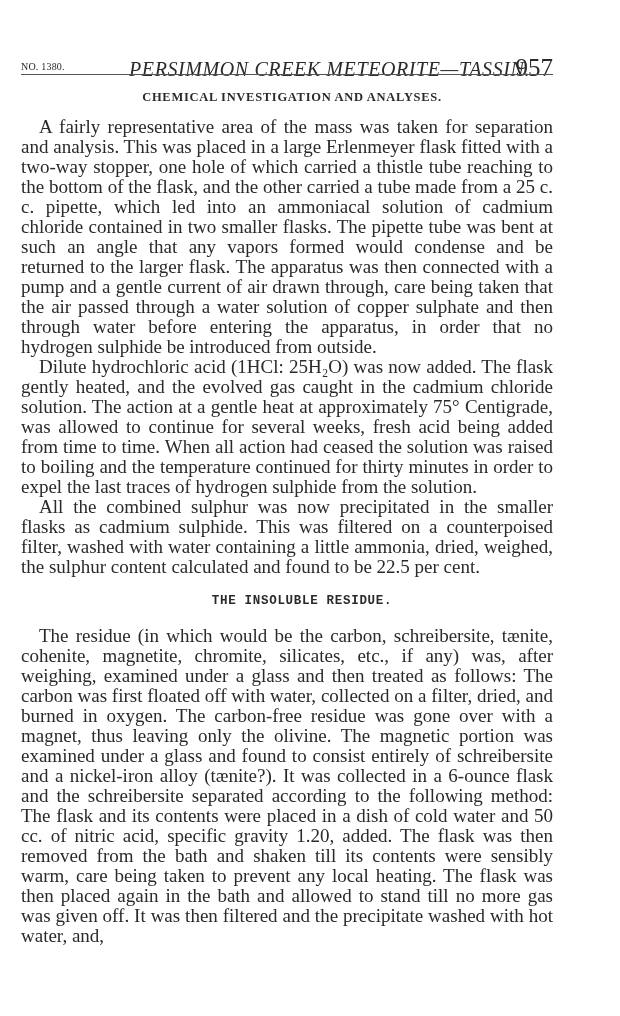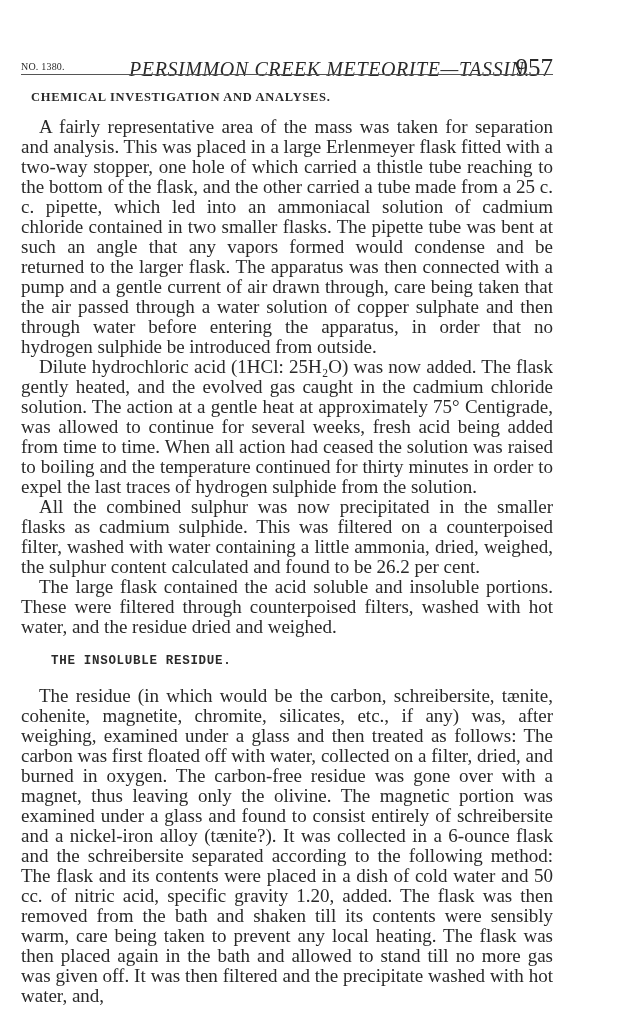--- a/index.html
+++ b/index.html
@@ -4,21 +4,21 @@
 <style>
   html, body { margin: 0; padding: 0; background: #ffffff; }
   body { width: 620px; height: 1016px; position: relative; overflow: hidden;
          font-family: "Liberation Serif", "DejaVu Serif", serif; color: #2a2a2a; }
   .page { position: absolute; left: 21px; top: 30px; width: 532px; margin-top: 24px; }
   .header { position: relative; height: 22px; }
   .hdr-no { position: absolute; left: 0; top: 7px; font-size: 10px; font-variant: small-caps; letter-spacing: 0.2px; }
   .hdr-title { position: absolute; left: 108px; top: 4px; font-size: 20px; font-style: italic; letter-spacing: 0.6px; }
   .hdr-page { position: absolute; right: 0; top: 0; font-size: 25px; }
   .rule { position: absolute; left: 0; top: 20px; width: 532px; height: 1.3px; background: #555; }
-  .section-head { font-size: 12.5px; letter-spacing: 0.7px; margin: 0; }
+  .section-head { text-align: center; font-size: 12.5px; letter-spacing: 0.7px; margin: 0; }
   .sh1 { position: absolute; top: 36px; left: 0; width: 532px; padding-left: 10px; box-sizing: border-box; }
   .body { position: absolute; top: 63px; left: 0; width: 532px; }
   p.para { margin: 0; font-size: 19px; line-height: 20px; text-align: justify; text-indent: 18px; }
   .sh2 { margin: 17px 0 18px 0; padding-left: 30px; box-sizing: border-box; font-family: Liberation Mono, monospace; }
 </style>
 </head>
 <body>
 
 <div class="page">
   <div class="header">
@@ -26,20 +26,19 @@
     <span class="hdr-title">PERSIMMON CREEK METEORITE—TASSIN.</span>
     <span class="hdr-page">957</span>
     <div class="rule"></div>
   </div>
 
   <h2 class="section-head sh1">CHEMICAL INVESTIGATION AND ANALYSES.</h2>
 
   <div class="body">
     <p class="para">A fairly representative area of the mass was taken for separation and analysis.  This was placed in a large Erlenmeyer flask fitted with a two-way stopper, one hole of which carried a thistle tube reaching to the bottom of the flask, and the other carried a tube made from a 25 c. c. pipette, which led into an ammoniacal solution of cadmium chloride contained in two smaller flasks.  The pipette tube was bent at such an angle that any vapors formed would condense and be returned to the larger flask.  The apparatus was then connected with a pump and a gentle current of air drawn through, care being taken that the air passed through a water solution of copper sulphate and then through water before entering the apparatus, in order that no hydrogen sulphide be introduced from outside.</p>
     <p class="para">Dilute hydrochloric acid (1HCl: 25H₂O) was now added.  The flask gently heated, and the evolved gas caught in the cadmium chloride solution.  The action at a gentle heat at approximately 75° Centigrade, was allowed to continue for several weeks, fresh acid being added from time to time.  When all action had ceased the solution was raised to boiling and the temperature continued for thirty minutes in order to expel the last traces of hydrogen sulphide from the solution.</p>
-    <p class="para">All the combined sulphur was now precipitated in the smaller flasks as cadmium sulphide.  This was filtered on a counterpoised filter, washed with water containing a little ammonia, dried, weighed, the sulphur content calculated and found to be 26.2 per cent.</p>
-    <p class="para">The large flask contained the acid soluble and insoluble portions. These were filtered through counterpoised filters, washed with hot water, and the residue dried and weighed.</p>
+    <p class="para">All the combined sulphur was now precipitated in the smaller flasks as cadmium sulphide.  This was filtered on a counterpoised filter, washed with water containing a little ammonia, dried, weighed, the sulphur content calculated and found to be 22.5 per cent.</p>
 
     <h2 class="section-head sh2">THE INSOLUBLE RESIDUE.</h2>
 
     <p class="para">The residue (in which would be the carbon, schreibersite, tænite, cohenite, magnetite, chromite, silicates, etc., if any) was, after weighing, examined under a glass and then treated as follows: The carbon was first floated off with water, collected on a filter, dried, and burned in oxygen.  The carbon-free residue was gone over with a magnet, thus leaving only the olivine.  The magnetic portion was examined under a glass and found to consist entirely of schreibersite and a nickel-iron alloy (tænite?).  It was collected in a 6-ounce flask and the schreibersite separated according to the following method: The flask and its contents were placed in a dish of cold water and 50 cc. of nitric acid, specific gravity 1.20, added.  The flask was then removed from the bath and shaken till its contents were sensibly warm, care being taken to prevent any local heating.  The flask was then placed again in the bath and allowed to stand till no more gas was given off. It was then filtered and the precipitate washed with hot water, and,</p>
   </div>
 </div>
 
 </body></html>

